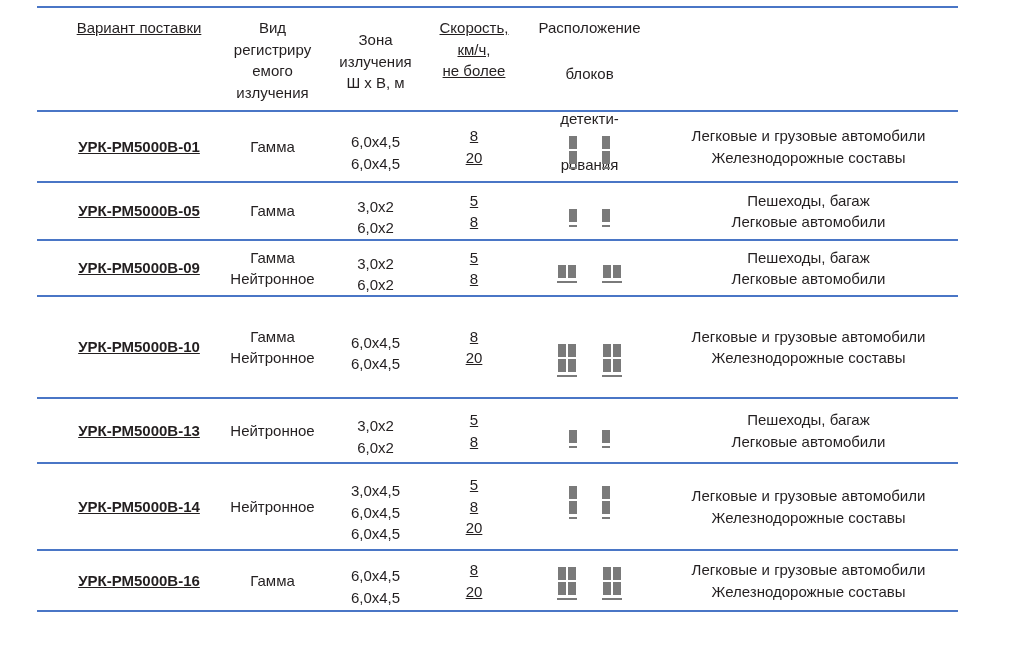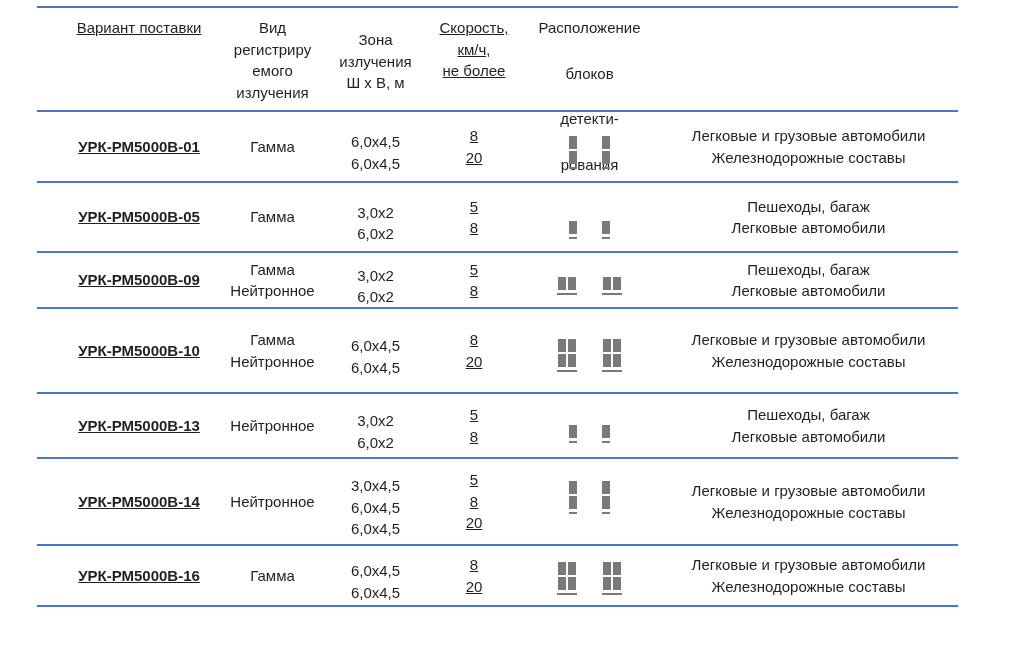--- a/index.html
+++ b/index.html
@@ -94,21 +94,21 @@
           <div class="base" style="width:8px"></div>
         </div>
     </div>
     <div class="cell c6">
         <span>Легковые и грузовые автомобили</span>
         <span>Железнодорожные составы</span>
       </div>
   </div>
   <div class="hline"></div>
 
-  <div class="row" style="height:68px">
+  <div class="row" style="height:56px">
     <div class="cell c1">
         <span class="model">УРК-РМ5000В-05</span>
       </div>
     <div class="cell c2">
         <span>Гамма</span>
       </div>
     <div class="cell c3">
         <span>3,0х2</span>
         <span>6,0х2</span>
       </div>
@@ -169,21 +169,21 @@
           <div class="base" style="width:20px"></div>
         </div>
     </div>
     <div class="cell c6">
         <span>Пешеходы, багаж</span>
         <span>Легковые автомобили</span>
       </div>
   </div>
   <div class="hline"></div>
 
-  <div class="row" style="height:83px">
+  <div class="row" style="height:100px">
     <div class="cell c1">
         <span class="model">УРК-РМ5000В-10</span>
       </div>
     <div class="cell c2">
         <span>Гамма</span>
         <span>Нейтронное</span>
       </div>
     <div class="cell c3">
         <span>6,0х4,5</span>
         <span>6,0х4,5</span>

